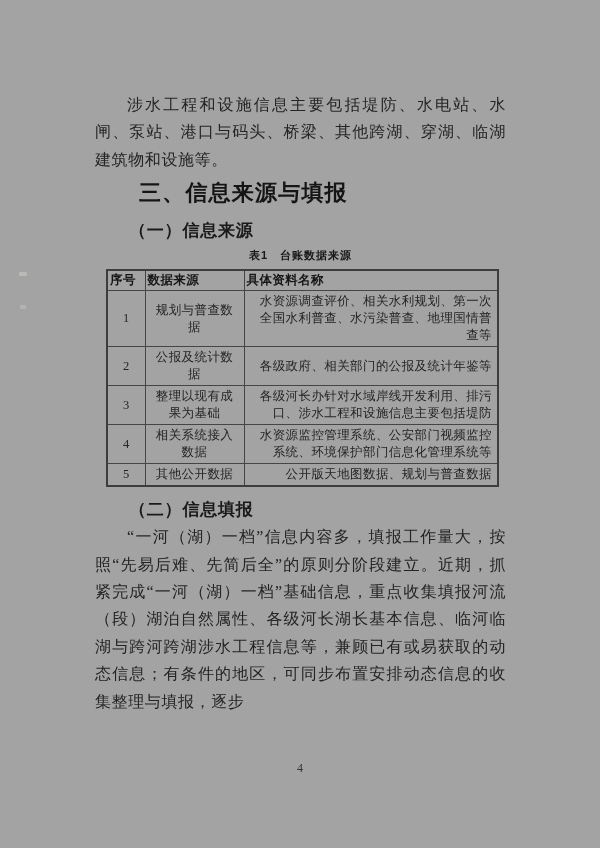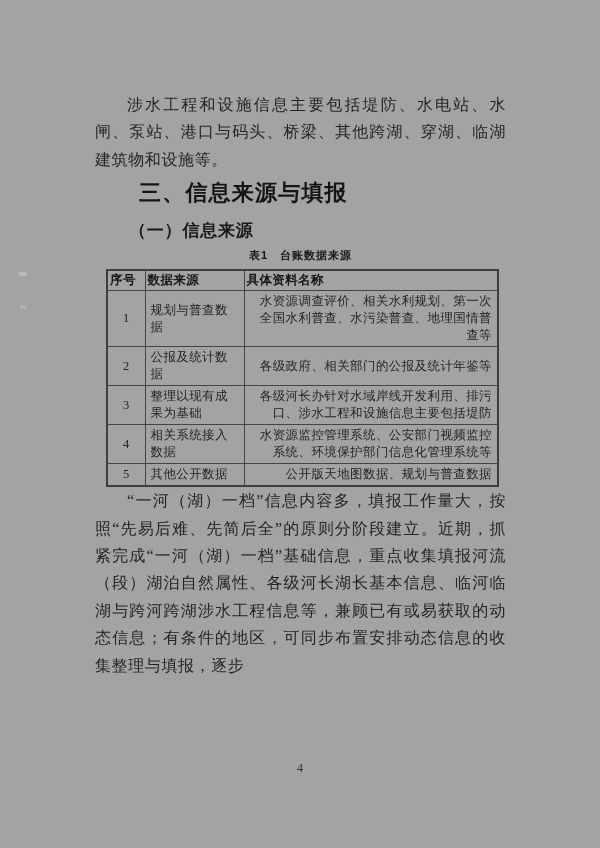--- a/index.html
+++ b/index.html
@@ -78,21 +78,21 @@
   table.data th {
     font-weight:bold;
     text-align:left;
     padding:1px 2px;
     color:#161616;
   }
   col.c0 { width:38px; }
   col.c1 { width:99px; }
   col.c2 { width:254px; }
   table.data td.col0 { text-align:center; }
-  table.data td.col1 { text-align:left; }
+  table.data td.col1 { text-align:center; }
   table.data td.col2 { text-align:right; }
   .page-number {
     position:absolute;
     top:761px; left:0;
     width:600px;
     text-align:center;
     font-size:12px;
     color:#333;
   }
   .speck {
@@ -158,20 +158,21 @@
             <td class="col2">水资源监控管理系统、公安部门视频监控系统、环境保护部门信息化管理系统等</td>
           </tr>
           <tr>
             <td class="col0">5</td>
             <td class="col1">其他公开数据</td>
             <td class="col2">公开版天地图数据、规划与普查数据</td>
           </tr>
         </tbody>
     </table>
 
+    <h4 class="h-sub mt-table-after">（二）信息填报</h4>
 
     <p class="body">“一河（湖）一档”信息内容多，填报工作量大，按照“先易后难、先简后全”的原则分阶段建立。近期，抓紧完成“一河（湖）一档”基础信息，重点收集填报河流（段）湖泊自然属性、各级河长湖长基本信息、临河临湖与跨河跨湖涉水工程信息等，兼顾已有或易获取的动态信息；有条件的地区，可同步布置安排动态信息的收集整理与填报，逐步</p>
 
   </div>
 
   <div class="page-number">4</div>
 
 </div>
 
 </body></html>

